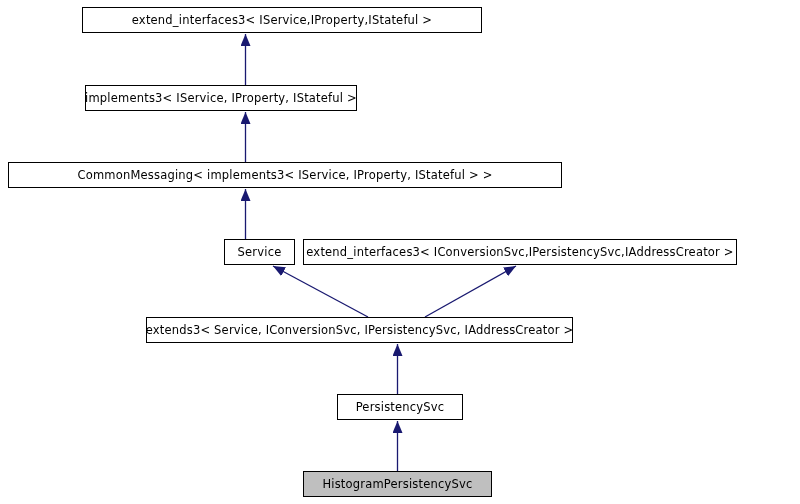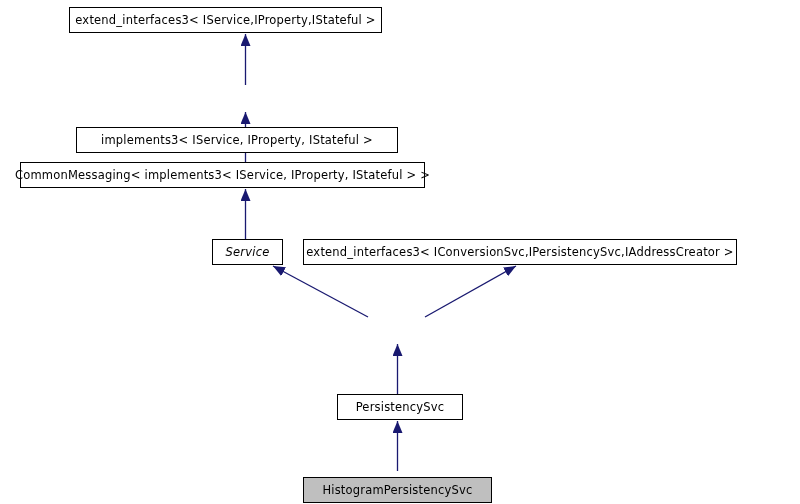--- a/index.html
+++ b/index.html
@@ -35,27 +35,26 @@
     letter-spacing: 0.2px;
     display: flex;
     align-items: center;
     justify-content: center;
     white-space: nowrap;
     cursor: pointer;
   }
   .node.highlight {
     background: #bfbfbf;
     cursor: default;
-    margin-top: 6px;
   }
   
-  .n0 { left: 69px;  top: 7px;   width: 313px; }
-  .n1 { left: 76px;  top: 85px;  width: 322px; margin-top: 42px; }
-  .n2 { left: 20px;   top: 162px; width: 405px; }
-  .n3 { left: 212px; top: 239px; width: 71px; font-style: italic;  }
+  .n0 { left: 82px;  top: 7px;   width: 400px; }
+  .n1 { left: 85px;  top: 85px;  width: 272px; }
+  .n2 { left: 8px;   top: 162px; width: 554px; }
+  .n3 { left: 224px; top: 239px; width: 71px;  }
   .n4 { left: 303px; top: 239px; width: 434px; }
   .n5 { left: 146px; top: 317px; width: 427px; }
   .n6 { left: 337px; top: 394px; width: 126px; }
   .n7 { left: 303px; top: 471px; width: 189px; }
 </style>
 </head>
 <body>
 
 <div class="canvas">
 
@@ -77,18 +76,19 @@
   <div class="node n0">extend_interfaces3&lt; IService,IProperty,IStateful &gt;</div>
 
   <div class="node n1">implements3&lt; IService, IProperty, IStateful &gt;</div>
 
   <div class="node n2">CommonMessaging&lt; implements3&lt; IService, IProperty, IStateful &gt; &gt;</div>
 
   <div class="node n3">Service</div>
 
   <div class="node n4">extend_interfaces3&lt; IConversionSvc,IPersistencySvc,IAddressCreator &gt;</div>
 
+  <div class="node n5">extends3&lt; Service, IConversionSvc, IPersistencySvc, IAddressCreator &gt;</div>
 
   <div class="node n6">PersistencySvc</div>
 
   <div class="node n7 highlight">HistogramPersistencySvc</div>
 
 </div>
 
 </body></html>

